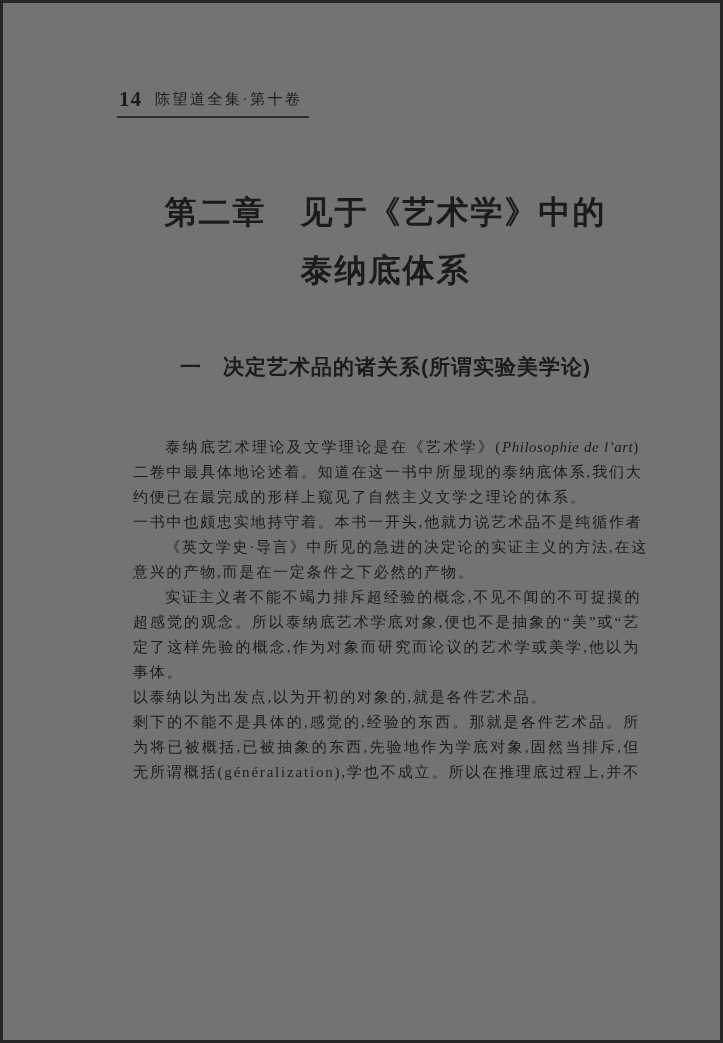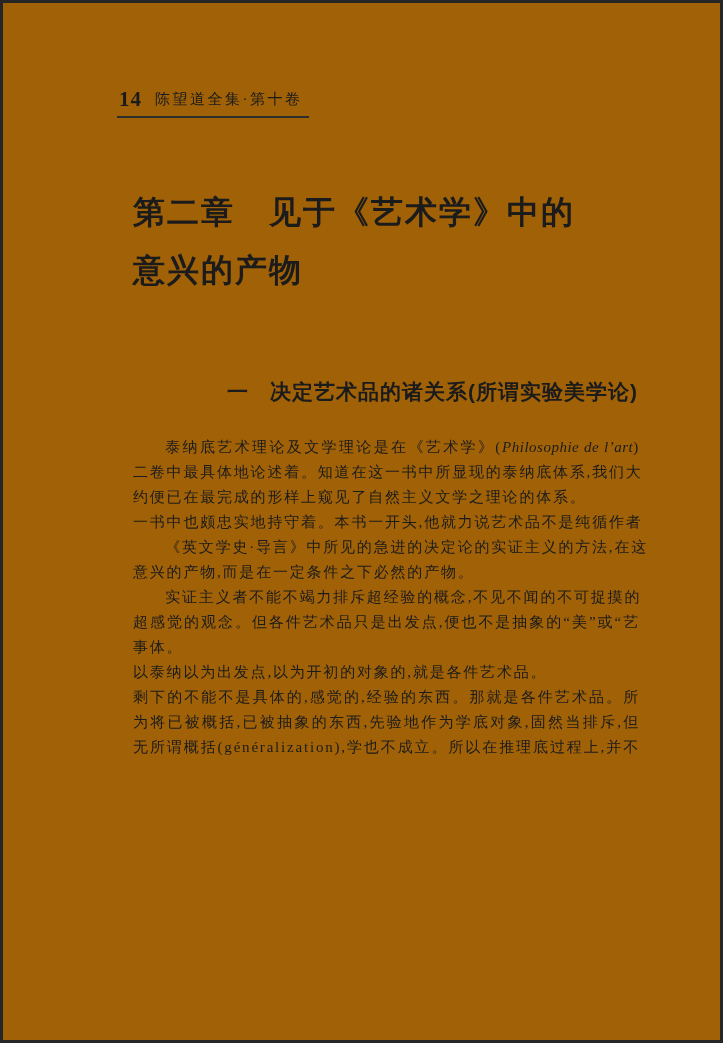--- a/index.html
+++ b/index.html
@@ -1,21 +1,21 @@
 <!DOCTYPE html>
 <html><head>
 <meta charset="utf-8">
 <style>
   html, body { margin: 0; padding: 0; background: #888; }
   .page {
     position: relative;
     width: 723px;
     height: 1043px;
     box-sizing: border-box;
-    background: #a16207;
+    background: #737373;
     border: 3px solid #262626;
     overflow: hidden;
     color: #1b1b1b;
     font-family: "Liberation Serif", serif;
   }
 
   
   .running-header {
     position: absolute;
     left: 114px;
@@ -38,33 +38,34 @@
     font-weight: 500;
     vertical-align: 2px;
   }
 
   
   .chapter-title {
     position: absolute;
     left: 130px;
     top: 180px;
     width: 505px;
+    text-align: center;
     font-weight: bold;
     font-size: 32px;
     letter-spacing: 2px;
     line-height: 58px;
   }
 
   
   .section-heading {
     position: absolute;
     left: 130px;
-    top: 373px;
+    top: 348px;
     width: 505px;
-    text-align: right;
+    text-align: center;
     font-family: "Liberation Sans", sans-serif;
     font-weight: bold;
     font-size: 21px;
     letter-spacing: 1px;
     line-height: 32px;
     white-space: nowrap;
   }
   .section-number { margin-right: 21px; }
 
   
@@ -94,36 +95,37 @@
 <body>
 
 <div class="page">
 
   <div class="running-header">
     <span class="page-number">14</span><span class="book-title">陈望道全集·第十卷</span>
   </div>
 
   <div class="chapter-title">
     <div>第二章　见于《艺术学》中的</div>
-    <div>意兴的产物</div>
+    <div>泰纳底体系</div>
   </div>
 
   <div class="section-heading">
     <span class="section-number">一</span><span>决定艺术品的诸关系(所谓实验美学论)</span>
   </div>
 
   <div class="body-text">
       <div class="bline indent">泰纳底艺术理论及文学理论是在《艺术学》(<i>Philosophie de l’art</i>)</div>
       <div class="bline">二卷中最具体地论述着。知道在这一书中所显现的泰纳底体系,我们大</div>
       <div class="bline lastline">约便已在最完成的形样上窥见了自然主义文学之理论的体系。</div>
       <div class="bline">一书中也颇忠实地持守着。本书一开头,他就力说艺术品不是纯循作者</div>
       <div class="bline indent">《英文学史·导言》中所见的急进的决定论的实证主义的方法,在这</div>
       <div class="bline lastline">意兴的产物,而是在一定条件之下必然的产物。</div>
       <div class="bline indent">实证主义者不能不竭力排斥超经验的概念,不见不闻的不可捉摸的</div>
-      <div class="bline">超感觉的观念。但各件艺术品只是出发点,便也不是抽象的“美”或“艺</div>
+      <div class="bline">超感觉的观念。所以泰纳底艺术学底对象,便也不是抽象的“美”或“艺</div>
+      <div class="bline">定了这样先验的概念,作为对象而研究而论议的艺术学或美学,他以为</div>
       <div class="bline lastline">事体。</div>
       <div class="bline lastline">以泰纳以为出发点,以为开初的对象的,就是各件艺术品。</div>
       <div class="bline">剩下的不能不是具体的,感觉的,经验的东西。那就是各件艺术品。所</div>
       <div class="bline">为将已被概括,已被抽象的东西,先验地作为学底对象,固然当排斥,但</div>
       <div class="bline">无所谓概括(généralization),学也不成立。所以在推理底过程上,并不</div>
     </div>
 
 </div>
 
 </body></html>

